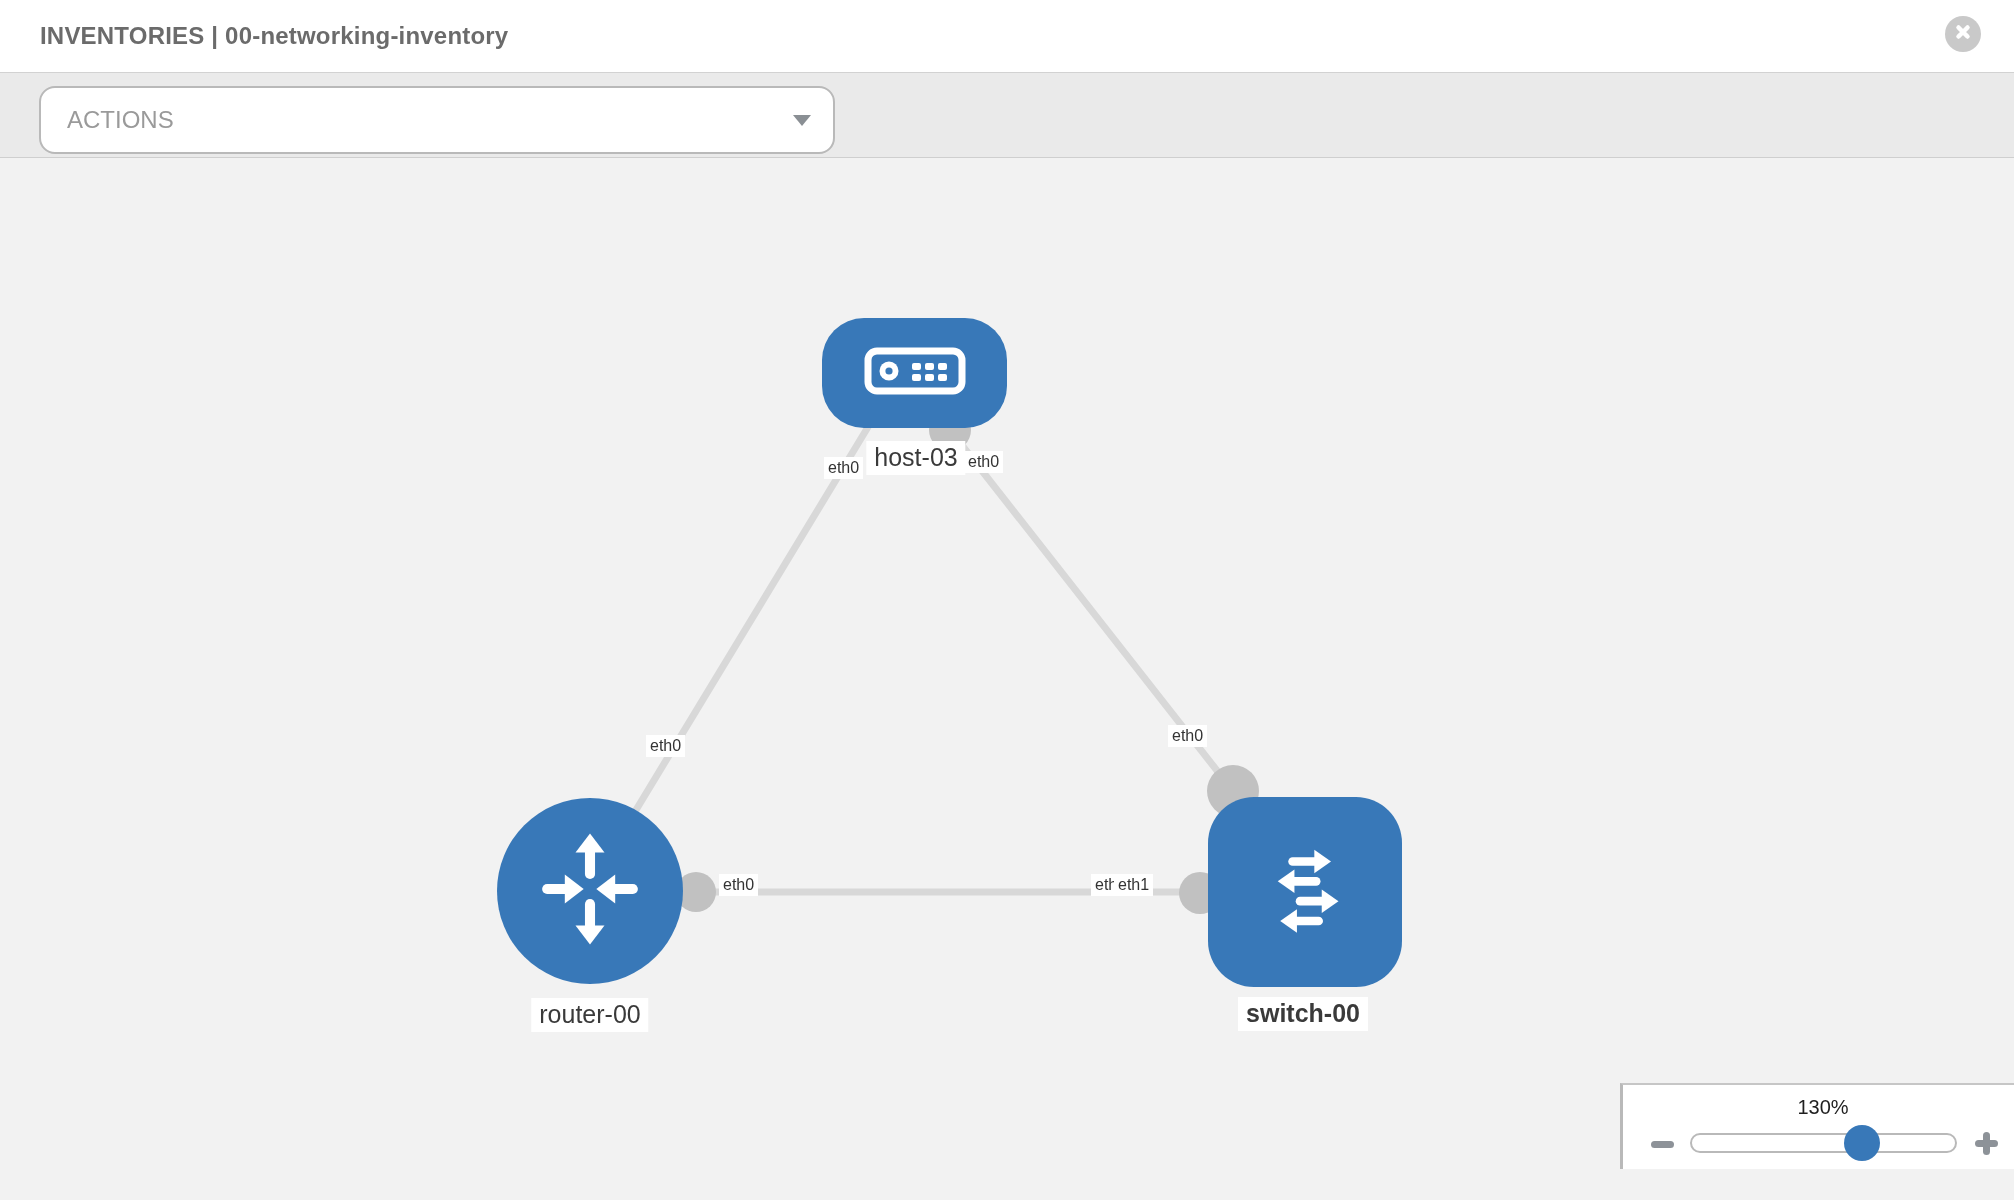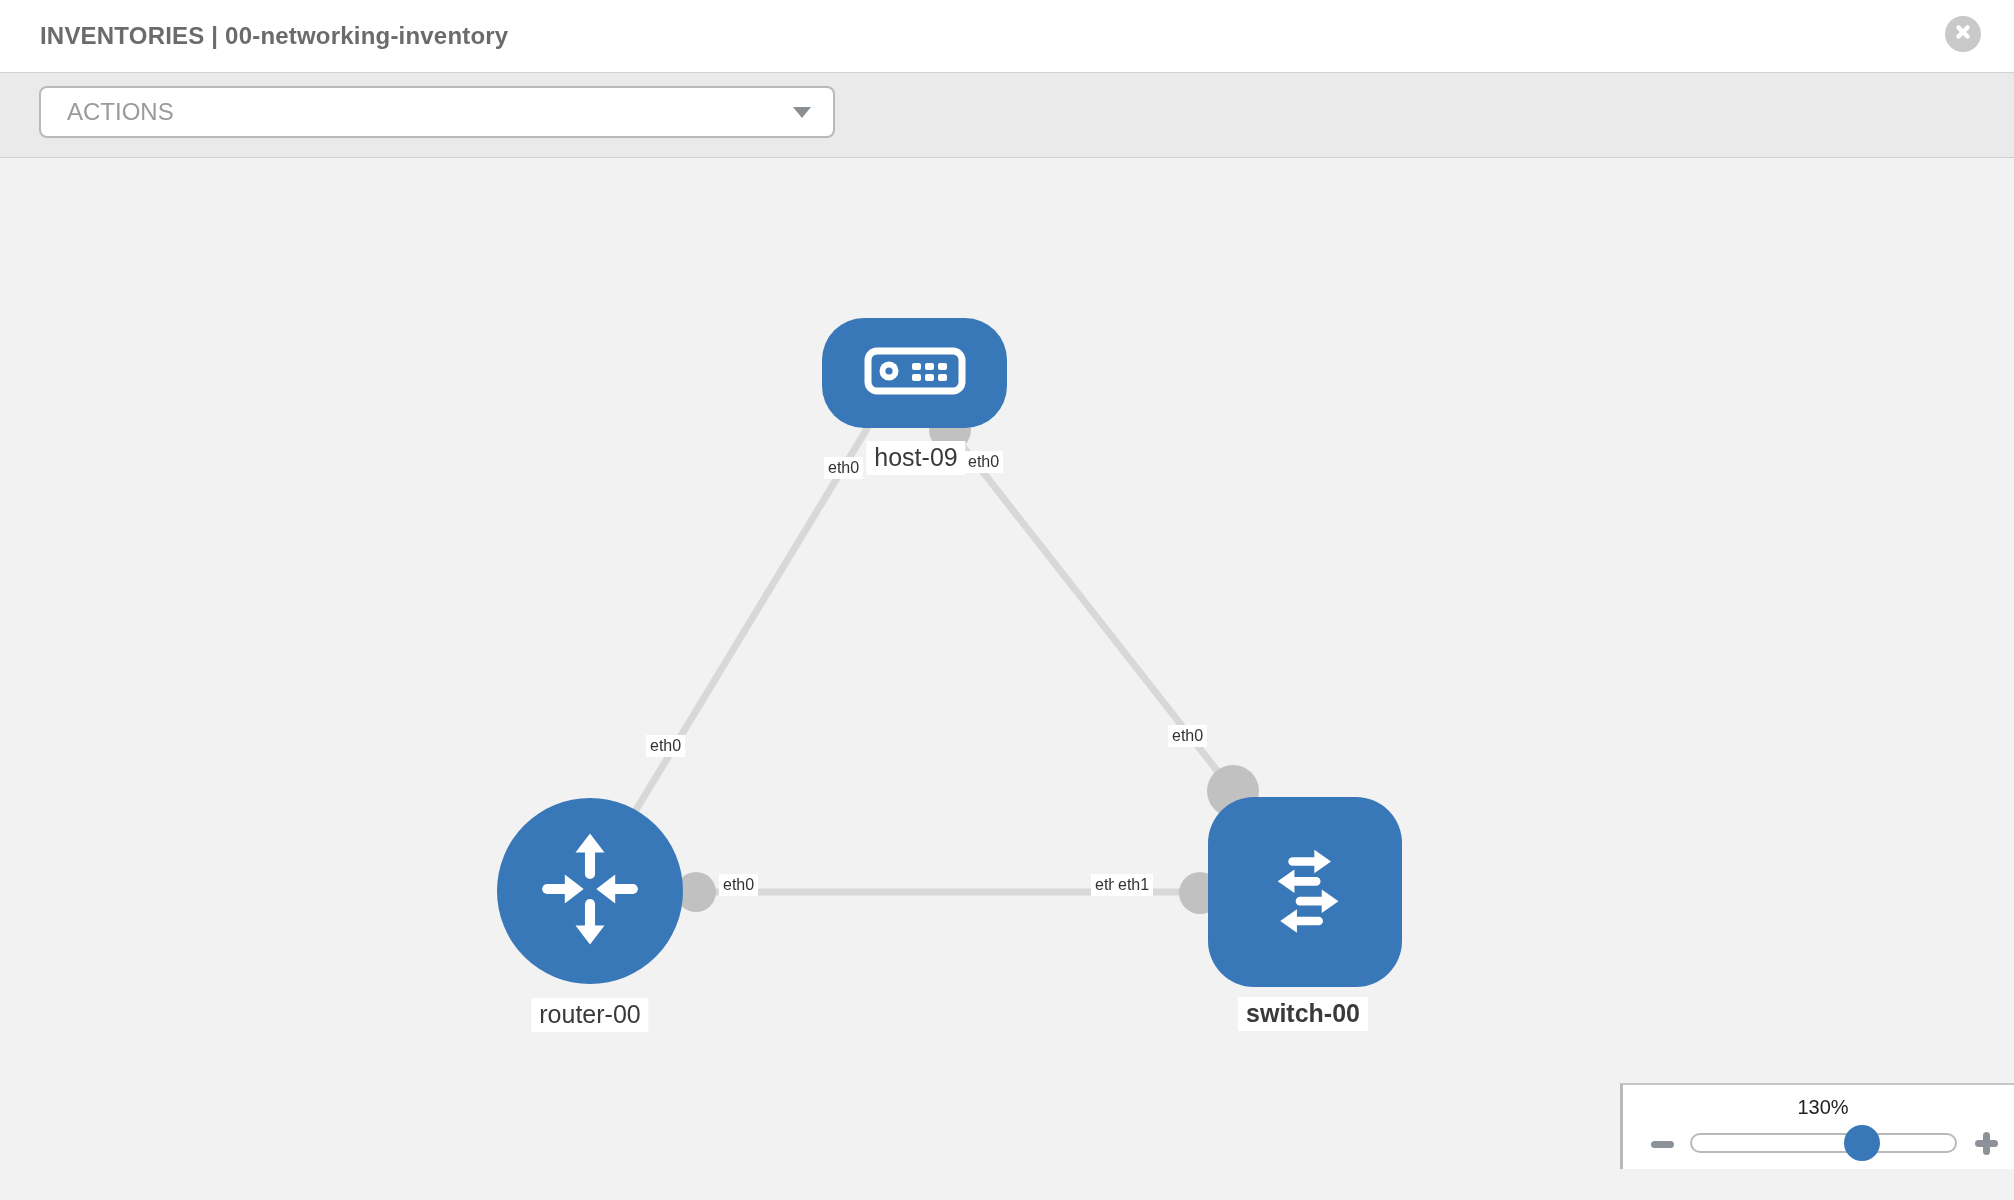--- a/index.html
+++ b/index.html
@@ -17,22 +17,22 @@
   .close-btn{
     position:absolute;right:33px;top:16px;width:36px;height:36px;border-radius:50%;
     background:#c9c9c9;cursor:pointer;display:flex;align-items:center;justify-content:center;
   }
   
   .toolbar{
     position:relative;height:84px;background:#eaeaea;
     border-top:1px solid #d2d2d2;border-bottom:1px solid #cfcfcf;
   }
   .dropdown{
-    position:absolute;top:13px;height:52px;box-sizing:border-box;background:#ffffff;
-    border:2px solid #b9b9b9;border-radius:8px;display:flex;align-items:center;
+    position:absolute;top:13px;height:68px;box-sizing:border-box;background:#ffffff;
+    border:2px solid #b9b9b9;border-radius:16px;display:flex;align-items:center;
     padding:0 26px;font-size:24px;color:#9a9a9a;cursor:pointer;
   }
   .dd-actions{left:39px;width:796px;}
   .dd-search{left:1183px;width:795px;}
   .caret{
     position:absolute;right:22px;top:50%;margin-top:-5px;width:0;height:0;
     border-left:9px solid transparent;border-right:9px solid transparent;
     border-top:11px solid #8a8f94;
   }
   .tool-btn{position:absolute;top:96px;width:40px;height:40px;cursor:pointer;}
@@ -187,21 +187,21 @@
           <polygon points="28,43 41.5,33.5 41.5,52.5" stroke="none"></polygon>
           <line x1="46" y1="59" x2="65" y2="59"></line>
           <polygon points="77,59 63.5,49.5 63.5,68.5" stroke="none"></polygon>
           <line x1="42" y1="75" x2="61" y2="75"></line>
           <polygon points="30,75 43.5,65.5 43.5,84.5" stroke="none"></polygon>
         </g>
       </svg>
     </span>
   </div>
 
-  <div class="node-label lbl-host">host-09</div>
+  <div class="node-label lbl-host">host-03</div>
   <div class="node-label lbl-router">router-00</div>
   <div class="node-label lbl-switch">switch-00</div>
 
   <div class="if-label if-host-left">eth0</div>
   <div class="if-label if-host-right">eth0</div>
   <div class="if-label if-router-top">eth0</div>
   <div class="if-label if-switch-top">eth0</div>
   <div class="if-label if-mid-router">eth0</div>
   <div class="if-label if-mid-switch-back">eth1</div>
   <div class="if-label if-mid-switch-front">eth1</div>

